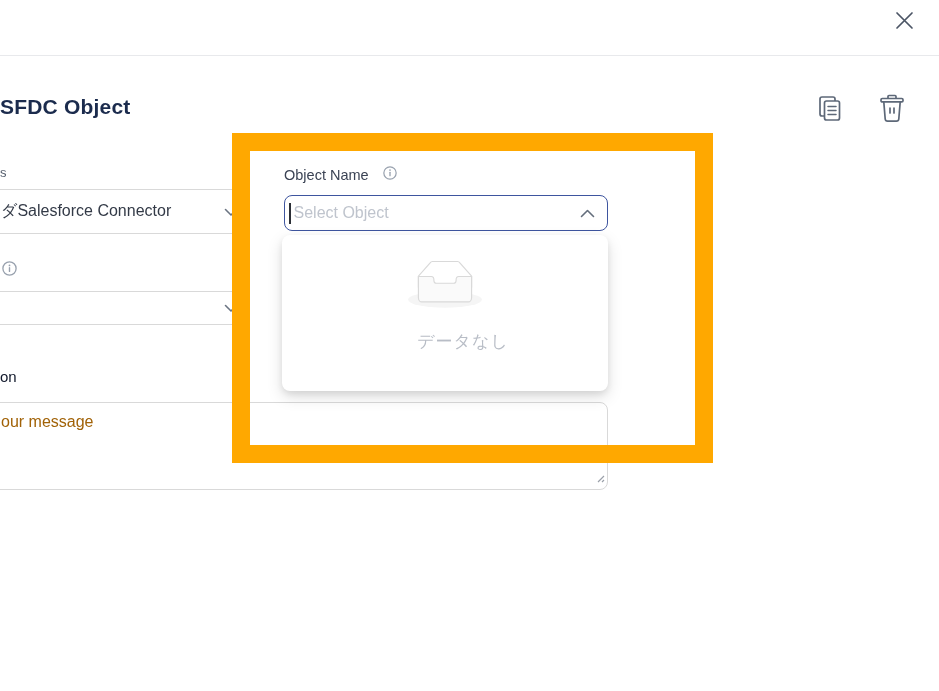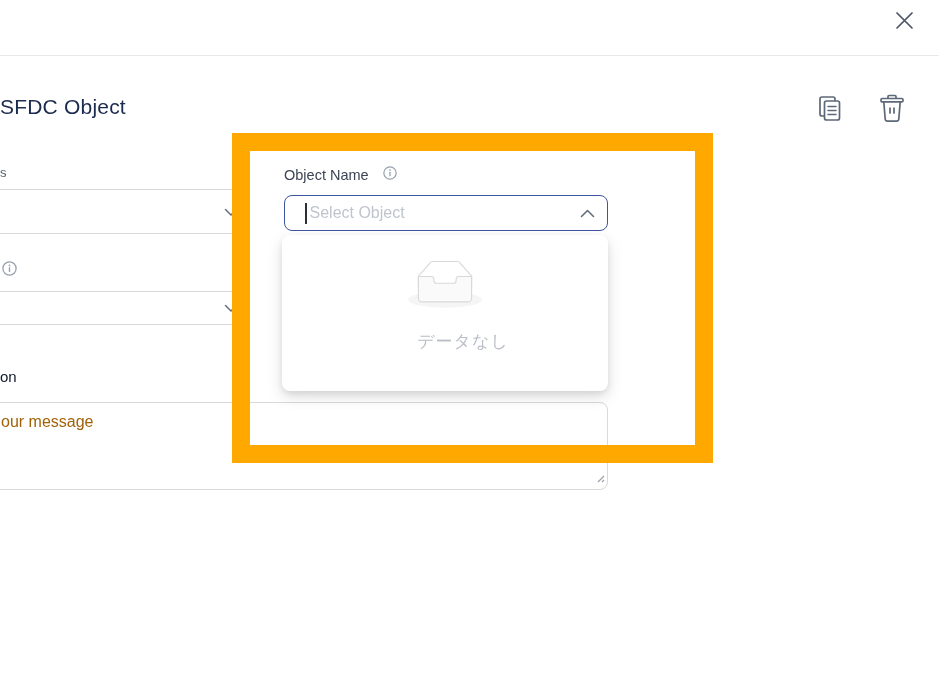--- a/index.html
+++ b/index.html
@@ -24,21 +24,21 @@
   }
   .close-btn {
     left: 891px; top: 9px; width: 26px; height: 26px;
     display: flex; align-items: center; justify-content: center;
     cursor: pointer; background: transparent; border: none;
   }
 
   
   .page-title {
     left: 0; top: 95px;
-    font-size: 21px; font-weight: 400; color: #1b2b4d;
+    font-size: 21px; font-weight: 700; color: #1b2b4d;
     letter-spacing: .2px; white-space: nowrap;
   }
   .icon-btn {
     background: transparent; border: none; cursor: pointer;
     display: flex; align-items: center; justify-content: center;
   }
   .copy-btn  { left: 814px; top: 94px; width: 30px; height: 32px; }
   .trash-btn { left: 877px; top: 93px; width: 30px; height: 34px; }
 
   
@@ -96,21 +96,21 @@
     z-index: 10;
   }
   .obj-label { font-size: 14.5px; color: #3b4354; }
 
   .select-object {
     left: 284px; top: 195px; width: 324px; height: 36px;
     background: #fff;
     border: 1px solid #3e559f;
     border-radius: 8px;
     display: flex; align-items: center;
-    padding-left: 20px;
+    padding-left: 4px;
     cursor: pointer;
     z-index: 10;
   }
   .text-caret {
     width: 1.5px; height: 21px; background: #2b2f36; margin-right: 3px;
   }
   .select-object .ph { font-size: 16px; color: #bfc4cd; }
 
   
   .dropdown-panel {
@@ -158,20 +158,21 @@
         <rect x="2" y="4.5" width="22" height="3.4" rx="1.2" stroke="#5d6878" stroke-width="1.7"></rect>
         <path d="M4.8 7.9 L6.2 25 a2.4 2.4 0 0 0 2.4 2.2 h8.8 a2.4 2.4 0 0 0 2.4-2.2 L21.2 7.9" stroke="#5d6878" stroke-width="1.7"></path>
         <path d="M11 14 v5 M15 14 v5" stroke="#5d6878" stroke-width="1.7" stroke-linecap="round"></path>
       </svg>
     </span>
   </button>
 
   <div class="abs label-fragment-top">s</div>
 
   <div class="abs select-box select-connector">
+    <span class="val">ダSalesforce Connector</span>
     <span class="select-chevron">
       <svg width="14" height="9" viewBox="0 0 14 9" fill="none">
         <path d="M1.5 1.5 L7 7 L12.5 1.5" stroke="#6b7482" stroke-width="1.6" stroke-linecap="round" stroke-linejoin="round"></path>
       </svg>
     </span>
   </div>
 
   <span class="abs info-icon-left">
     <svg width="15" height="15" viewBox="0 0 15 15" fill="none">
       <circle cx="7.5" cy="7.5" r="6.6" stroke="#98a1ae" stroke-width="1.3"></circle>

